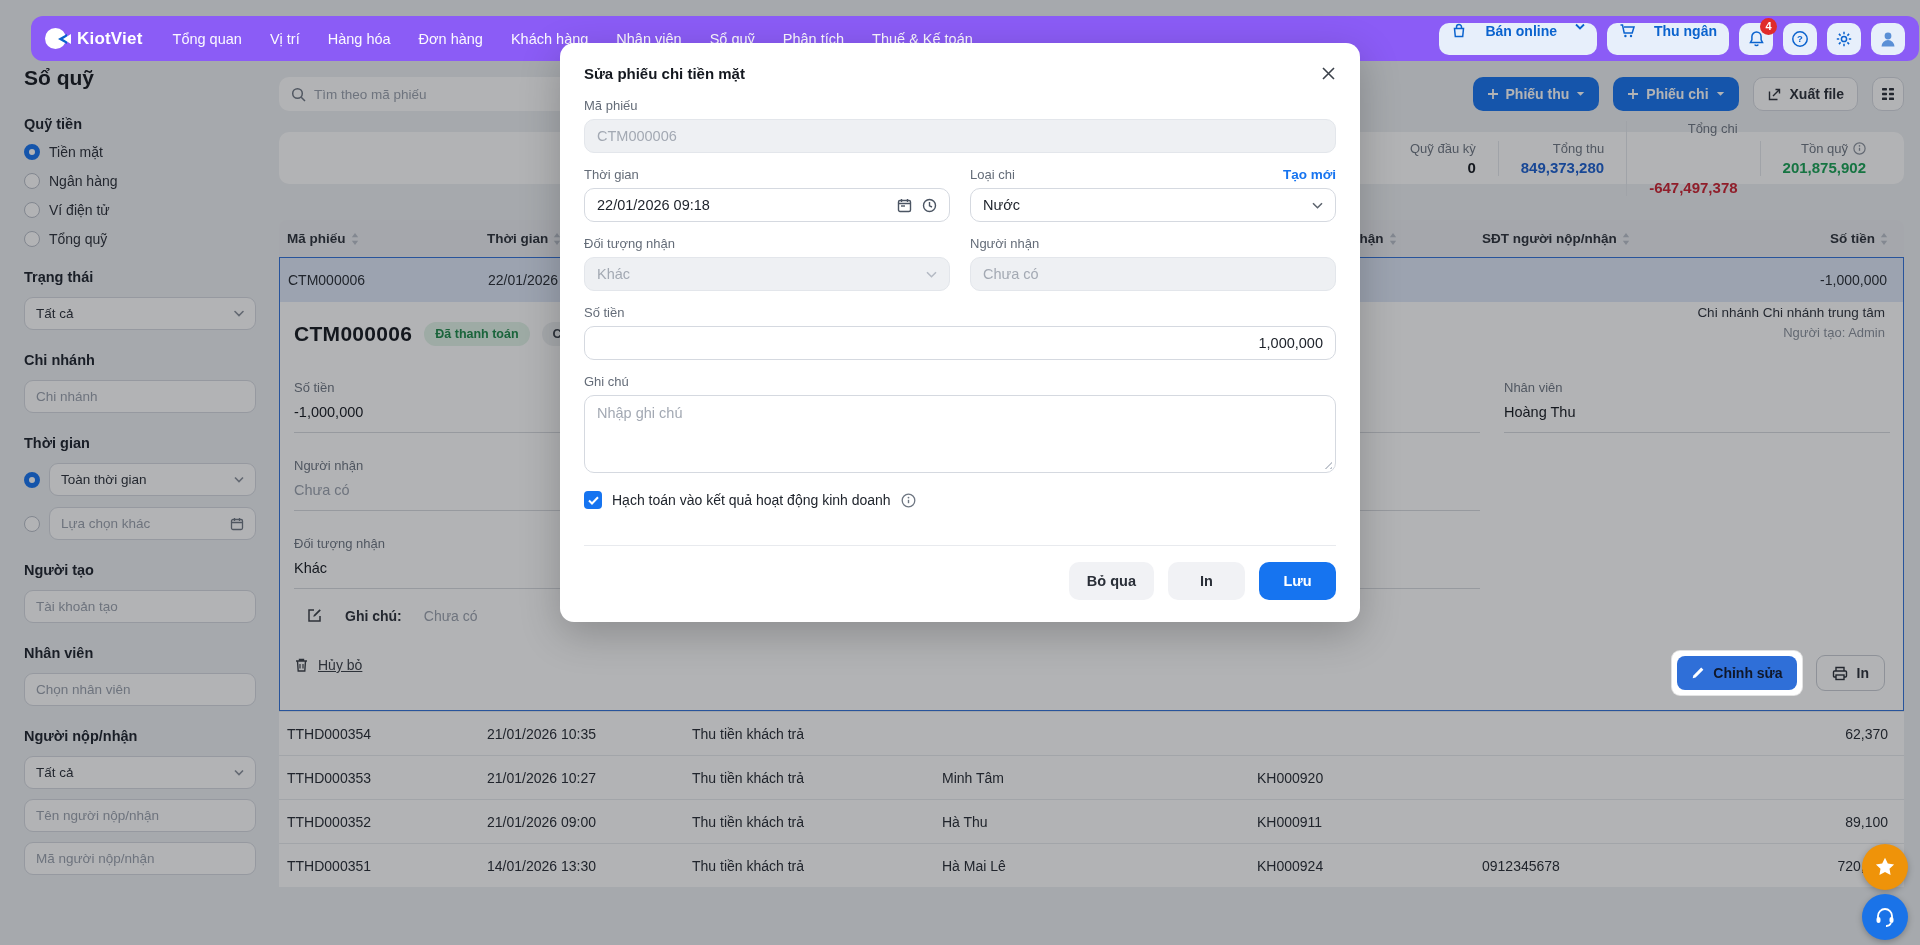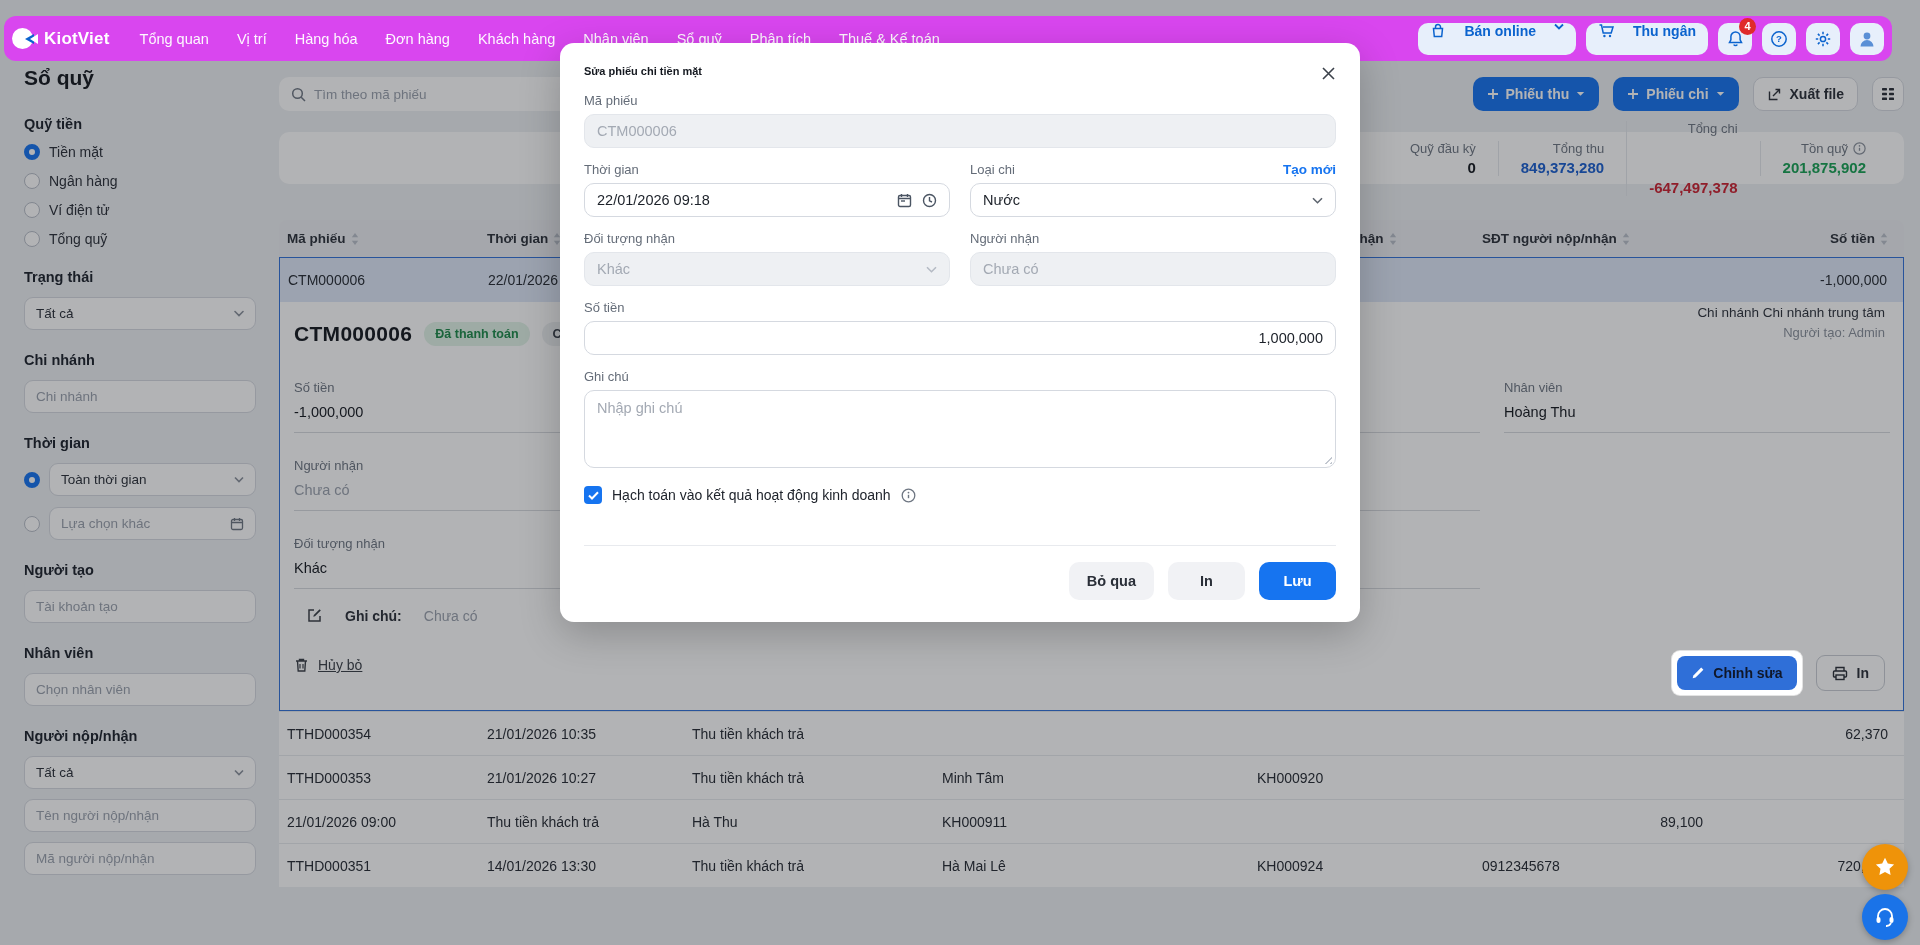--- a/index.html
+++ b/index.html
@@ -1,22 +1,22 @@
 <!DOCTYPE html>
 <html><head>
 <meta charset="utf-8">
 <style>
   * { margin:0; padding:0; box-sizing:border-box; }
   html,body { background:#d8dadd; }
   body { font-family:"Liberation Sans","DejaVu Sans",sans-serif; color:#262b33; }
   .stage { position:relative; width:1920px; height:945px; background:#eef0f3; overflow:hidden; }
 
   
-  .navbar { position:absolute; left:4px; top:16px; width:1888px; height:45px; background:#d946ef;
-            border-radius:12px; display:flex; align-items:center; padding:0 8px; z-index:46; }
+  .navbar { position:absolute; left:31px; top:16px; width:1888px; height:45px; background:#8b5cf6;
+            border-radius:12px; display:flex; align-items:center; padding:0 14px; z-index:46; }
   .brand { display:flex; align-items:center; gap:8px; margin-right:30px; }
   .logo-mark { position:relative; width:24px; height:24px; }
   .logo-c { position:absolute; left:0; top:1px; width:21px; height:21px; border-radius:50%; background:#fff; }
   .logo-c::after { content:""; position:absolute; right:-1px; top:6px; width:0; height:0;
                    border-top:5px solid transparent; border-bottom:5px solid transparent; border-right:9px solid #0b63ce; }
   .logo-t { position:absolute; right:-2px; top:7px; width:0; height:0;
             border-top:5px solid transparent; border-bottom:5px solid transparent; border-right:8px solid #fff; }
   .brand-name { color:#fff; font-size:17px; font-weight:700; letter-spacing:.2px; }
   .nav-items { display:flex; align-items:center; gap:28px; }
   .nav-item { color:rgba(255,255,255,.96); font-size:14.5px; cursor:pointer; white-space:nowrap; }
@@ -106,21 +106,21 @@
   
   .float-star { position:absolute; left:1862px; top:844px; width:46px; height:46px; border-radius:50%; background:#ef9309;
                 display:flex; align-items:center; justify-content:center; z-index:48; cursor:pointer; box-shadow:0 2px 6px rgba(0,0,0,.25); }
   .float-chat { position:absolute; left:1862px; top:894px; width:46px; height:46px; border-radius:50%; background:#1a73e8;
                 display:flex; align-items:center; justify-content:center; z-index:48; cursor:pointer; box-shadow:0 2px 6px rgba(0,0,0,.25); }
 
   
   .overlay { position:absolute; inset:0; background:rgba(21,25,31,.33); z-index:40; }
   .modal { position:absolute; left:560px; top:43px; width:800px; height:579px; background:#fff; border-radius:14px;
            z-index:60; box-shadow:0 12px 40px rgba(0,0,0,.22); padding:22px 24px; display:flex; flex-direction:column; }
-  .m-title { font-size:11px; font-weight:700; color:#14181f; }
+  .m-title { font-size:15px; font-weight:700; color:#14181f; }
   .m-close { position:absolute; right:20px; top:18px; width:24px; height:24px; display:flex; align-items:center;
              justify-content:center; color:#3c424b; cursor:pointer; }
   .m-lab { font-size:13px; color:#646c78; margin-bottom:6px; display:flex; align-items:center; }
   .m-lab .link { margin-left:auto; color:#1674f0; font-weight:600; font-size:13.5px; cursor:pointer; }
   .m-input { height:34px; border:1px solid #d5d9e0; border-radius:10px; display:flex; align-items:center; padding:0 12px;
              font-size:14.5px; color:#1c2129; background:#fff; }
   .m-input input { border:0; outline:0; width:100%; font-size:14.5px; font-family:inherit; color:#1c2129; background:transparent; }
   .m-input input::placeholder { color:#a3a9b3; }
   .m-input.dis { background:#eef0f3; border-color:#e3e6eb; color:#a3a9b3; }
   .m-input .chev { margin-left:auto; }
@@ -601,20 +601,21 @@
       </div>
       <div class="tgrid trow">
         <div class="td">TTHD000353</div>
         <div class="td">21/01/2026 10:27</div>
         <div class="td">Thu tiền khách trả</div>
         <div class="td">Minh Tâm</div>
         <div class="td">KH000920</div>
         <div class="td"></div>
       </div>
       <div class="tgrid trow">
+        <div class="td">TTHD000352</div>
         <div class="td">21/01/2026 09:00</div>
         <div class="td">Thu tiền khách trả</div>
         <div class="td">Hà Thu</div>
         <div class="td">KH000911</div>
         <div class="td"></div>
         <div class="td num">89,100</div>
       </div>
       <div class="tgrid trow">
         <div class="td">TTHD000351</div>
         <div class="td">14/01/2026 13:30</div>

